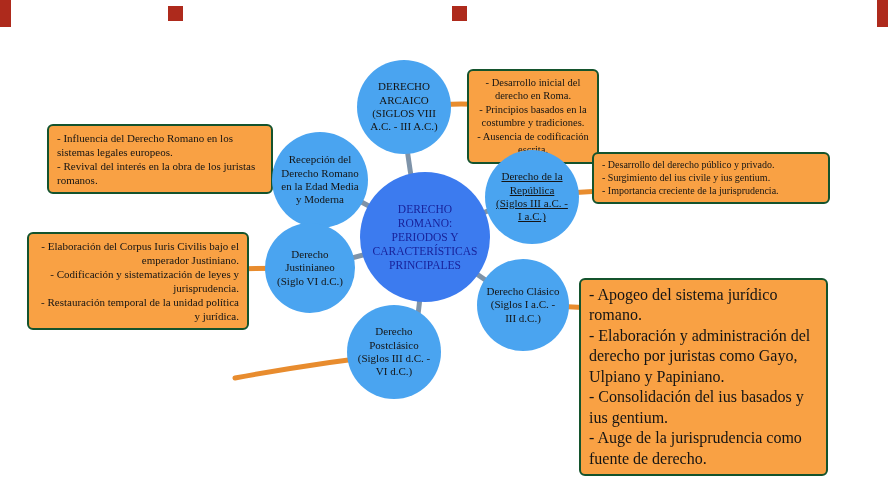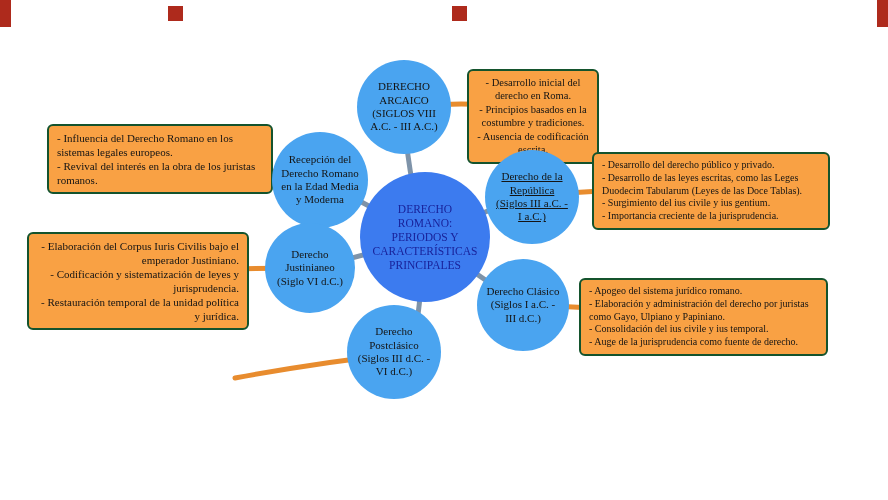--- a/index.html
+++ b/index.html
@@ -54,21 +54,21 @@
   #node-recepcion   { left: 272px; top: 132px; width:  96px; height:  96px; }
   #node-republica   { left: 485px; top: 150px; width:  94px; height:  94px; text-decoration: underline; }
   #node-justinianeo { left: 265px; top: 223px; width:  90px; height:  90px; }
   #node-clasico     { left: 477px; top: 259px; width:  92px; height:  92px; }
   #node-postclasico { left: 347px; top: 305px; width:  94px; height:  94px; }
 
   #box-arcaico     { left: 467px; top:  69px; width: 132px; font-size: 10.5px; text-align: center; }
   #box-recepcion   { left:  47px; top: 124px; width: 226px; }
   #box-republica   { left: 592px; top: 152px; width: 238px; font-size: 10px; }
   #box-justinianeo { left:  27px; top: 232px; width: 222px; text-align: right; }
-  #box-clasico     { left: 579px; top: 278px; width: 249px; font-size: 10px; }
+  #box-clasico     { left: 579px; top: 278px; width: 249px; font-size: 16px; }
   #box-postclasico { left: 124px; top: 345px; width: 222px; }
 
   #marker-tl { left: 0;     top: 0;   width: 11px; height: 27px; }
   #marker-t1 { left: 168px; top: 6px; width: 15px; height: 15px; }
   #marker-t2 { left: 452px; top: 6px; width: 15px; height: 15px; }
   #marker-tr { left: 877px; top: 0;   width: 11px; height: 27px; }
 </style>
 </head>
 <body>
 
@@ -104,35 +104,34 @@
     <div class="bullet">- Ausencia de codificación escrita.</div>
   </div>
 
   <div class="detail-box" id="box-recepcion">
     <div class="bullet">- Influencia del Derecho Romano en los sistemas legales europeos.</div>
     <div class="bullet">- Revival del interés en la obra de los juristas romanos.</div>
   </div>
 
   <div class="detail-box" id="box-republica">
     <div class="bullet">- Desarrollo del derecho público y privado.</div>
-    <div class="bullet">- Desarrollo de las leyes escritas, como las Leges Duodecim Tabularum (Leyes de las Doce Tablas).</div>
     <div class="bullet">- Surgimiento del ius civile y ius gentium.</div>
     <div class="bullet">- Importancia creciente de la jurisprudencia.</div>
   </div>
 
   <div class="detail-box" id="box-justinianeo">
     <div class="bullet">- Elaboración del Corpus Iuris Civilis bajo el emperador Justiniano.</div>
     <div class="bullet">- Codificación y sistematización de leyes y jurisprudencia.</div>
     <div class="bullet">- Restauración temporal de la unidad política y jurídica.</div>
   </div>
 
   <div class="detail-box" id="box-clasico">
     <div class="bullet">- Apogeo del sistema jurídico romano.</div>
     <div class="bullet">- Elaboración y administración del derecho por juristas como Gayo, Ulpiano y Papiniano.</div>
-    <div class="bullet">- Consolidación del ius civile y ius temporal.</div>
+    <div class="bullet">- Consolidación del ius basados y ius gentium.</div>
     <div class="bullet">- Auge de la jurisprudencia como fuente de derecho.</div>
   </div>
 
 
   <div class="node" id="node-arcaico">
     <span class="node-label">DERECHO ARCAICO (SIGLOS VIII A.C. - III A.C.)</span>
   </div>
 
   <div class="node" id="node-recepcion">
     <span class="node-label">Recepción del Derecho Romano en la Edad Media y Moderna</span>

